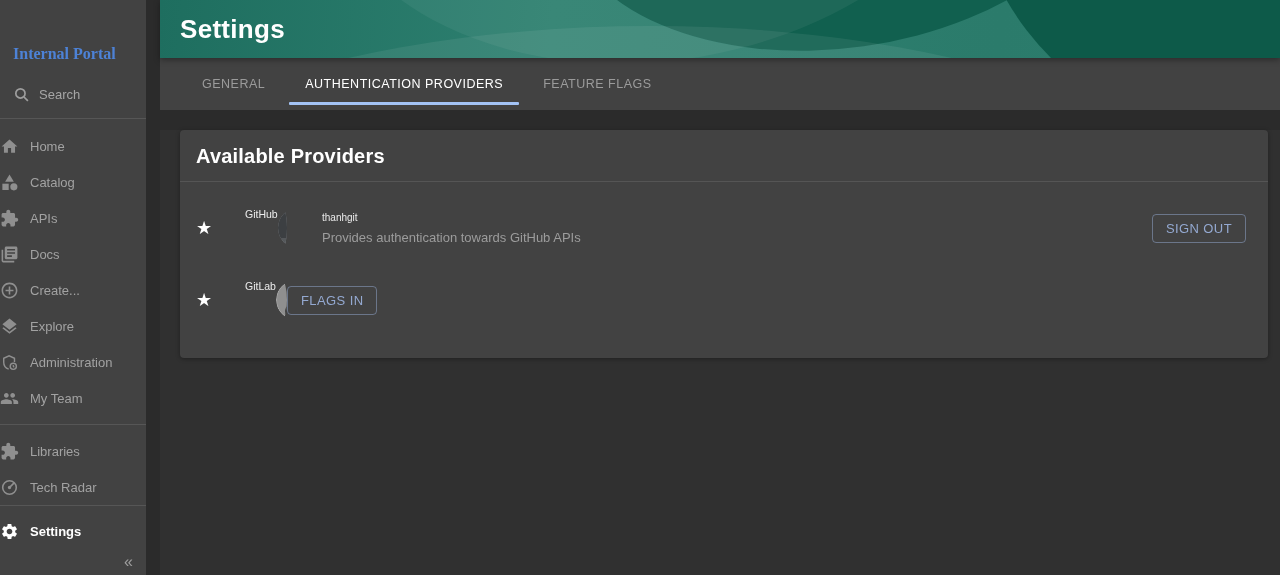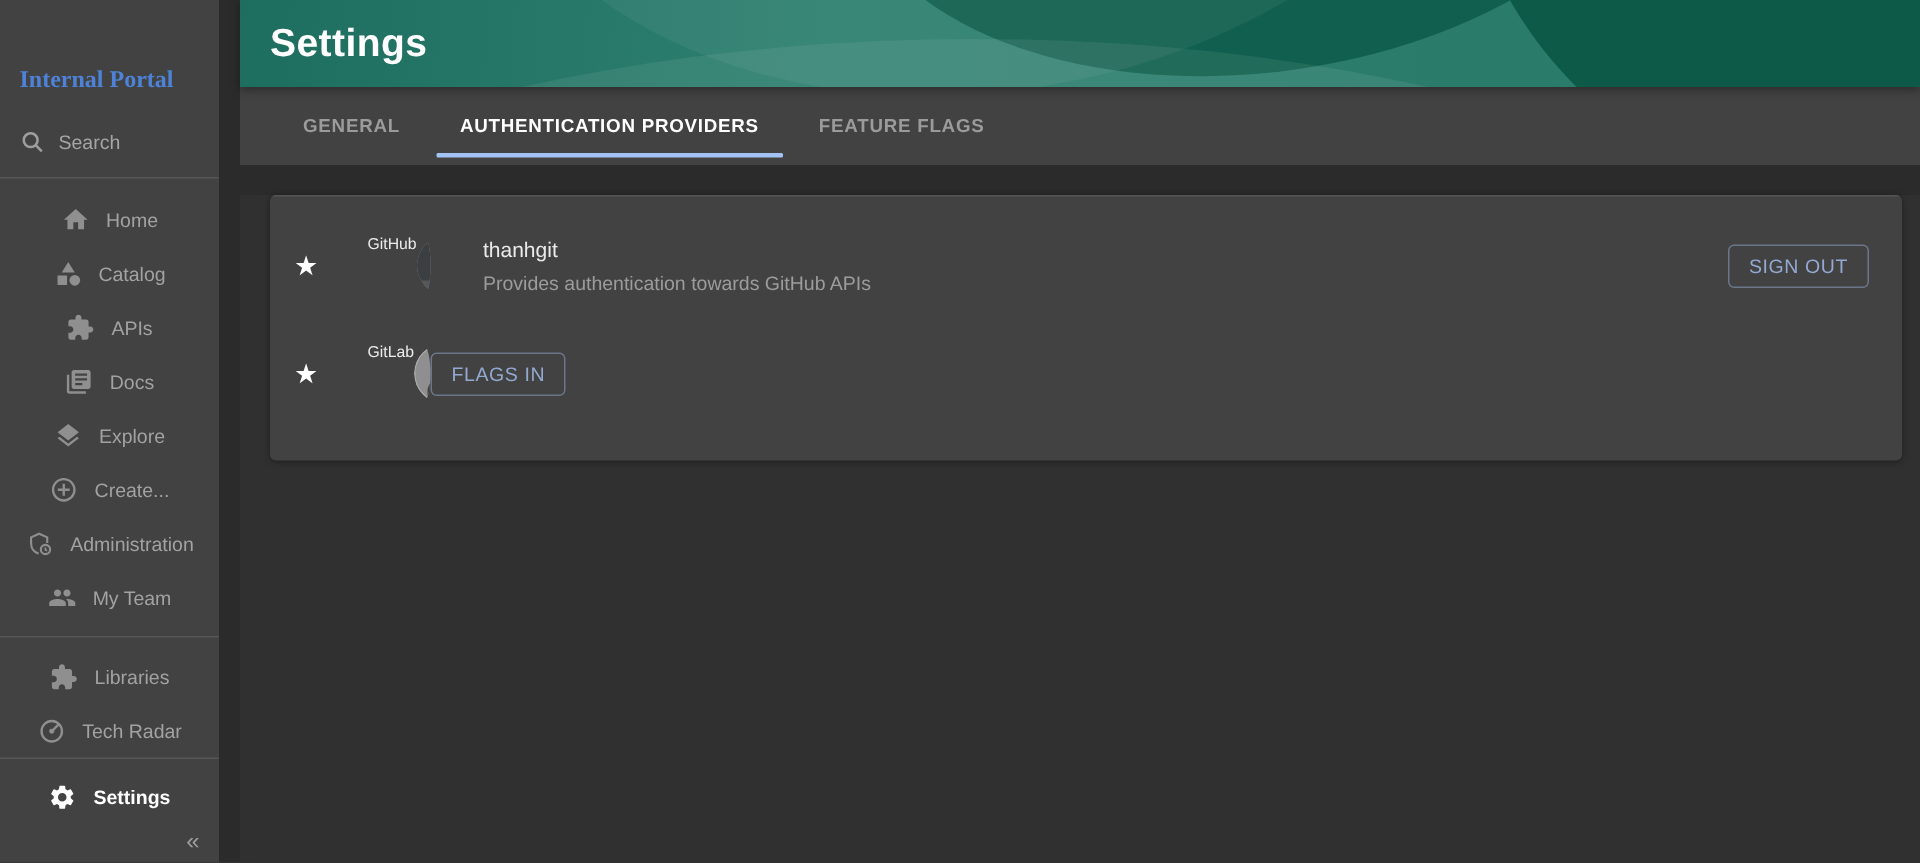--- a/index.html
+++ b/index.html
@@ -7,21 +7,21 @@
   body { background:#2b2b2b; font-family:"Liberation Sans", sans-serif; position:relative; }
 
   
   .sidebar { position:absolute; left:0; top:0; width:146px; height:575px; background:#424242; display:flex; flex-direction:column; z-index:3; }
   .logo { padding:15px 0 0 13px; height:50px; font-family:"Liberation Serif", serif; font-weight:bold; font-size:16px; color:#4d82d6; cursor:pointer;margin-top:30px; }
   .search-row { display:flex; align-items:center; gap:9px; padding-left:13px; height:47px; color:#a6a6a6; font-size:13px; font-weight:500; cursor:pointer; flex-shrink:0; }
   .sdivider { height:1px; background:#565656; flex-shrink:0; }
   .nav { padding-top:9px; }
   .nav.secondary { padding-top:8px; }
   .nav.settings-nav { padding-top:7px; }
-  .nav-item { height:36px; display:flex; align-items:center; padding-left:0; gap:11px; cursor:pointer;justify-content:center; }
+  .nav-item { height:36px; display:flex; align-items:center; padding-left:0; gap:11px; cursor:pointer; }
   .nav-item svg { width:19px; height:19px; flex-shrink:0; }
   .nav-item .nlabel { font-size:13px; font-weight:500; color:#a2a2a2; white-space:nowrap; }
   .nav-item.active .nlabel { color:#ffffff; font-weight:700; }
   .spacer { flex:1; }
   .div-mt { margin-top:8px; }
   .collapse-row { height:34px; display:flex; align-items:center; justify-content:flex-end; padding-right:14px; color:#9e9e9e; font-size:16px; cursor:pointer; letter-spacing:-1px; }
 
   
   .main { position:absolute; left:160px; top:0; width:1120px; height:575px; }
 
@@ -29,38 +29,38 @@
     background:linear-gradient(95deg,#1e6e5f 0%,#2e8070 35%,#2b7b6b 75%,#2e7f6f 100%);
     box-shadow:0 2px 6px rgba(0,0,0,.35); z-index:2; }
   .wave { position:absolute; border-radius:50%; }
   .wave.d1 { width:560px; height:340px; left:400px; top:-292px; background:#11604f; transform:rotate(-8deg); }
   .wave.d2 { width:520px; height:420px; right:-210px; top:-280px; background:#0d5a49; transform:rotate(24deg); }
   .wave.l1 { width:1300px; height:560px; left:-160px; top:26px; background:rgba(255,255,255,.07); }
   .wave.l2 { width:700px; height:500px; left:150px; top:-440px; background:rgba(255,255,255,.055); transform:rotate(-10deg); }
   .page-title { position:absolute; left:20px; top:50%; transform:translateY(-50%); color:#ffffff; font-size:26px; font-weight:bold; letter-spacing:.3px; z-index:2; }
 
   .tabbar { height:52px; background:#424242; display:flex; align-items:stretch; padding-left:22px; position:relative; z-index:1; }
-  .tab { position:relative; display:flex; align-items:center; padding:0 16px; margin:3px 4px; font-size:12.5px; font-weight:bold; letter-spacing:.5px; color:#9b9b9b; cursor:pointer; white-space:nowrap; }
+  .tab { position:relative; display:flex; align-items:center; padding:0 16px; margin:3px 4px; font-size:12.5px; font-weight:normal; letter-spacing:.5px; color:#9b9b9b; cursor:pointer; white-space:nowrap; }
   .tab.active { color:#ffffff; }
   .tab.active::after { content:""; position:absolute; left:0; right:0; bottom:2px; height:3px; background:#a3c3f5; border-radius:1px; }
 
   .content { height:465px; background:#303030; }
   .card { margin:20px 12px 0 20px; background:#424242; border-radius:4px; box-shadow:0 1px 4px rgba(0,0,0,.35); overflow:hidden; }
   .card-header { padding:15px 16px 13px; }
   .card-title { color:#ffffff; font-size:20px; font-weight:bold; letter-spacing:.2px; }
   .card-divider { height:1px; background:#555555; }
   .rows { padding:10px 0 22px; }
   .prow { display:flex; align-items:center; min-height:72px; padding:0 22px 0 16px; }
   .star-cell { width:49px; display:flex; align-items:center; cursor:pointer; }
   .star { color:#ffffff; font-size:18px; line-height:1; }
   .avatar-cell { width:42px; display:flex; flex-direction:row; align-items:flex-start; }
   .avatar-caption { font-size:10.5px; color:#ececec; margin-bottom:3px; white-space:nowrap; }
   .avatar { width:40px; height:40px; border-radius:50%; overflow:hidden; display:block; }
   .text-cell { margin-left:35px; flex:1; }
-  .username { font-size:14px; color:#eaeaea; margin-bottom:7px; }
+  .username { font-size:10px; color:#eaeaea; margin-bottom:7px; }
   .pdesc { font-size:13px; color:#9c9c9c; }
   .btn { background:transparent; border:1px solid rgba(148,169,209,.5); color:#94a9d1; border-radius:4px; font-size:13px; font-weight:500; letter-spacing:.4px; padding:6px 13px; font-family:"Liberation Sans", sans-serif; cursor:pointer; white-space:nowrap; }
 </style>
 </head>
 <body>
 
 <div class="sidebar">
   <div class="logo">Internal Portal</div>
 
   <div class="search-row">
@@ -105,32 +105,32 @@
       <span style="display:flex;">
           <svg width="19" height="19" viewBox="0 0 24 24" fill="#8f8f8f">
             <path d="M4 6H2v14c0 1.1.9 2 2 2h14v-2H4V6zm16-4H8c-1.1 0-2 .9-2 2v12c0 1.1.9 2 2 2h12c1.1 0 2-.9 2-2V4c0-1.1-.9-2-2-2zm-1 9H9V9h10v2zm-4 4H9v-2h6v2zm4-8H9V5h10v2z"></path>
           </svg>
         </span>
       <span class="nlabel">Docs</span>
     </div>
     <div class="nav-item">
       <span style="display:flex;">
           <svg width="19" height="19" viewBox="0 0 24 24" fill="#8f8f8f">
+            <path d="M13 7h-2v4H7v2h4v4h2v-4h4v-2h-4V7zm-1-5C6.48 2 2 6.48 2 12s4.48 10 10 10 10-4.48 10-10S17.52 2 12 2zm0 18c-4.41 0-8-3.59-8-8s3.59-8 8-8 8 3.59 8 8-3.59 8-8 8z"></path>
+          </svg>
+        </span>
+      <span class="nlabel">Create...</span>
+    </div>
+    <div class="nav-item">
+      <span style="display:flex;">
+          <svg width="19" height="19" viewBox="0 0 24 24" fill="#8f8f8f">
             <path d="M11.99 18.54l-7.37-5.73L3 14.07l9 7 9-7-1.63-1.27-7.38 5.74zM12 16l7.36-5.73L21 9l-9-7-9 7 1.63 1.27L12 16z"></path>
           </svg>
         </span>
       <span class="nlabel">Explore</span>
-    </div>
-    <div class="nav-item">
-      <span style="display:flex;">
-          <svg width="19" height="19" viewBox="0 0 24 24" fill="#8f8f8f">
-            <path d="M13 7h-2v4H7v2h4v4h2v-4h4v-2h-4V7zm-1-5C6.48 2 2 6.48 2 12s4.48 10 10 10 10-4.48 10-10S17.52 2 12 2zm0 18c-4.41 0-8-3.59-8-8s3.59-8 8-8 8 3.59 8 8-3.59 8-8 8z"></path>
-          </svg>
-        </span>
-      <span class="nlabel">Create...</span>
     </div>
     <div class="nav-item">
       <span style="display:flex;">
           <svg width="19" height="19" viewBox="0 0 24 24" fill="none" stroke="#8f8f8f" stroke-width="1.8">
             <path d="M11 20.3C7.2 19.1 4.7 15.9 4.7 11.6V6.6L11.5 3.6L18.3 6.6V11.4"></path>
             <circle cx="16.8" cy="16.8" r="3.9"></circle>
             <path d="M16.8 15.1v1.9l1.3 1" stroke-width="1.5"></path>
           </svg>
         </span>
       <span class="nlabel">Administration</span>
@@ -198,20 +198,23 @@
   </div>
 
   <div class="tabbar">
     <div class="tab">GENERAL</div>
     <div class="tab active">AUTHENTICATION PROVIDERS</div>
     <div class="tab">FEATURE FLAGS</div>
   </div>
 
   <div class="content">
     <div class="card">
+      <div class="card-header">
+        <div class="card-title">Available Providers</div>
+      </div>
       <div class="card-divider"></div>
 
       <div class="rows">
 
         <div class="prow">
           <div class="star-cell">
             <span class="star">★</span>
           </div>
           <div class="avatar-cell">
             <span class="avatar-caption">GitHub</span>

